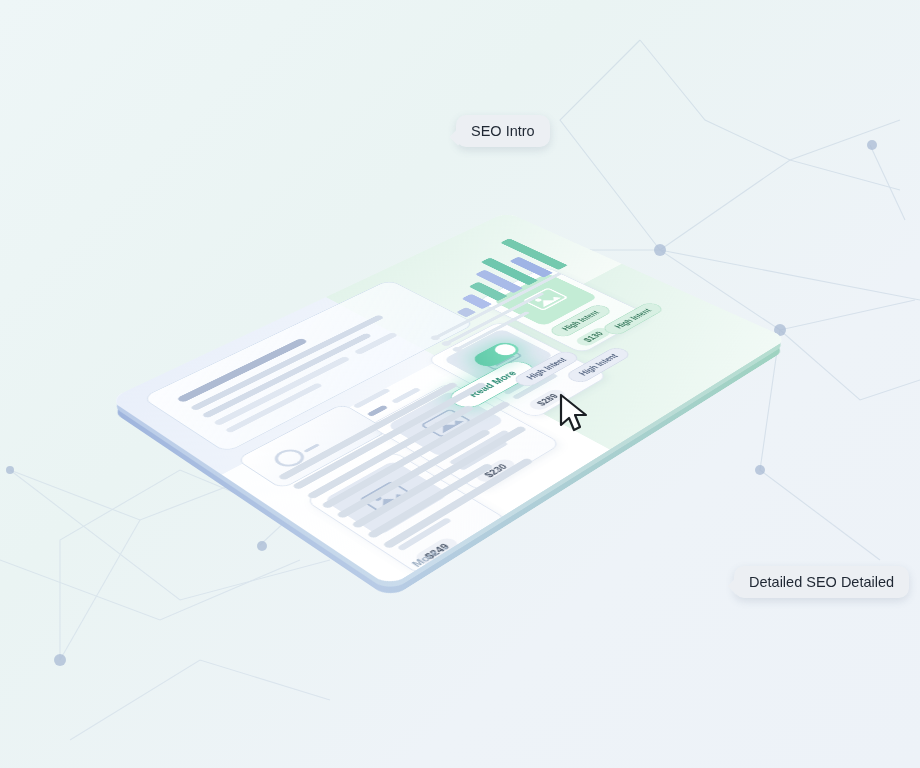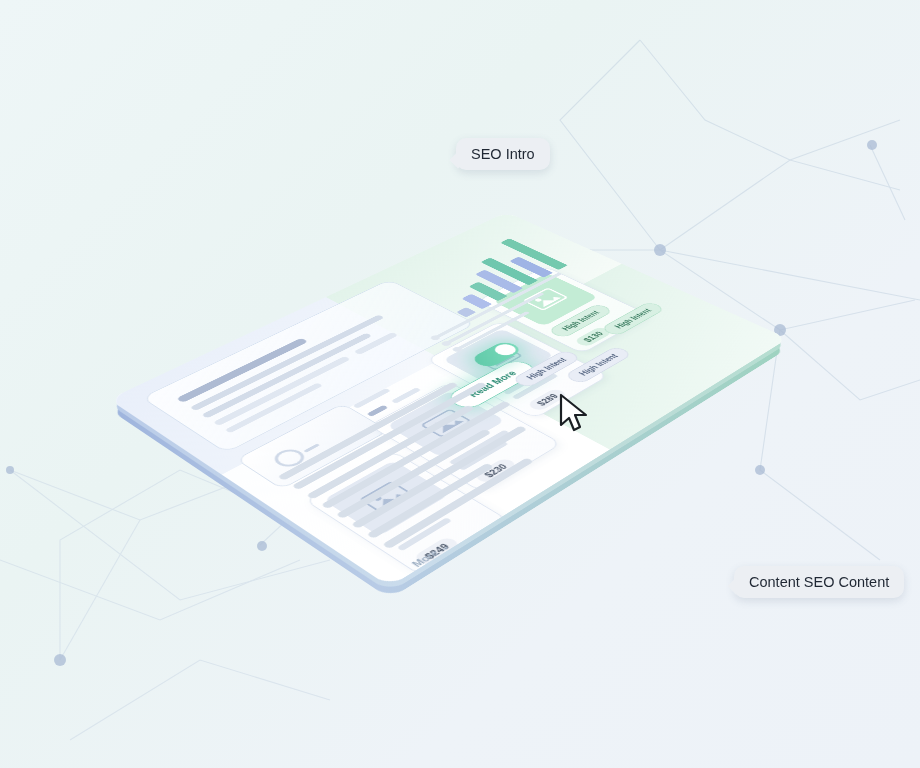--- a/index.html
+++ b/index.html
@@ -153,21 +153,21 @@
     position:absolute; z-index:6;
     background:#eceff3; color:#1f2733;
     font-size:14.5px; padding:8px 15px; border-radius:10px;
     box-shadow: 0 3px 9px rgba(80,100,130,.16);
     white-space:nowrap;
   }
   .tag:after {
     content:""; position:absolute; width:12px; height:12px; background:#eceff3;
     transform: rotate(45deg);
   }
-  #tag-seo-intro { left:456px; top:138px; }
+  #tag-seo-intro { left:456px; top:115px; }
   #tag-seo-intro:after { left:-4px; top:16px; }
   #tag-detail { left:734px; top:566px; }
   #tag-detail:after { left:-4px; top:14px; }
 
   
   #cursor { position:absolute; left:558px; top:393px; z-index:7; }
 </style>
 </head>
 <body>
 
@@ -327,17 +327,17 @@
 
       <div class="morebtn">
         <span>More</span><span class="chev">⌄</span>
       </div>
 
     </div>
   </div>
 </div>
 
 <div class="tag" id="tag-seo-intro">SEO Intro</div>
-<div class="tag" id="tag-detail">Content SEO Content</div>
+<div class="tag" id="tag-detail">Detailed SEO Detailed</div>
 
 <svg id="cursor" width="36" height="44" viewBox="0 0 36 44">
   <path d="M3 2 L3 32 L11 25 L16 37 L22 34 L17 22 L28 22 Z" fill="#ffffff" stroke="#1b1f24" stroke-width="2.2" stroke-linejoin="round"></path>
 </svg>
 
 </body></html>

